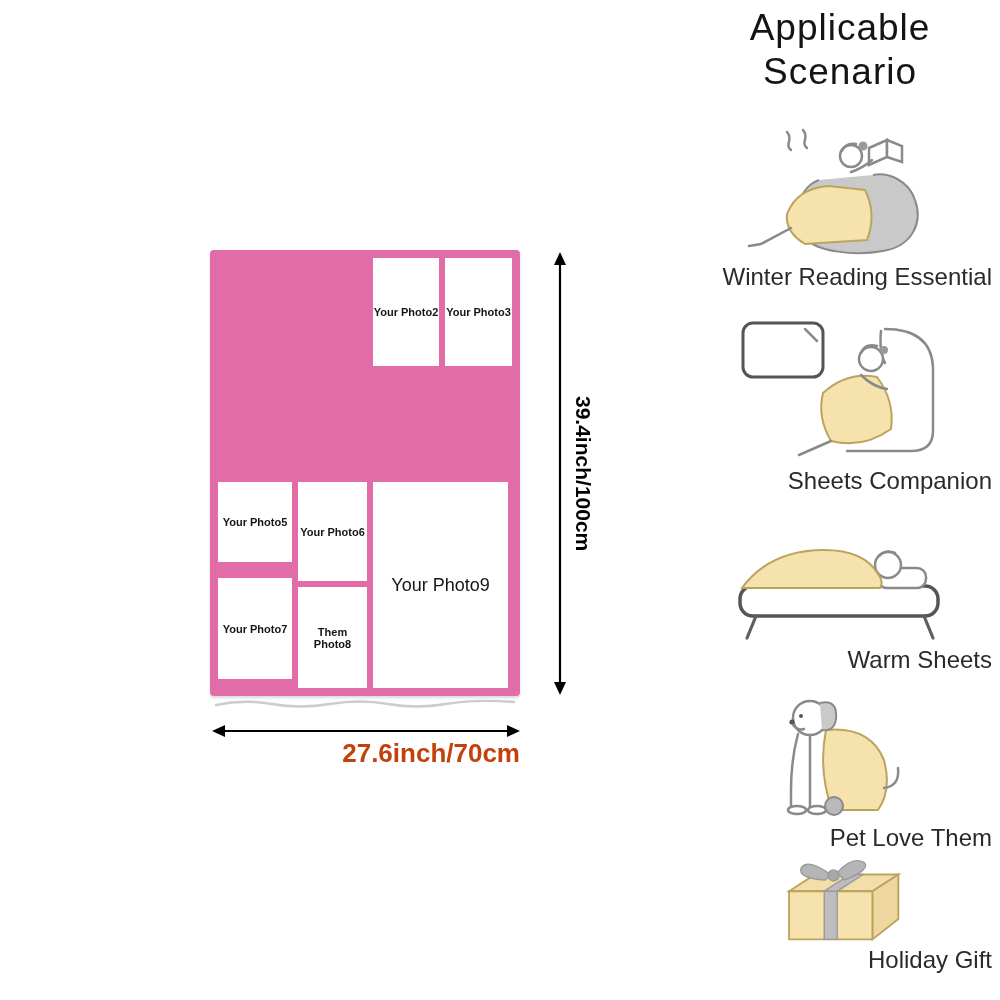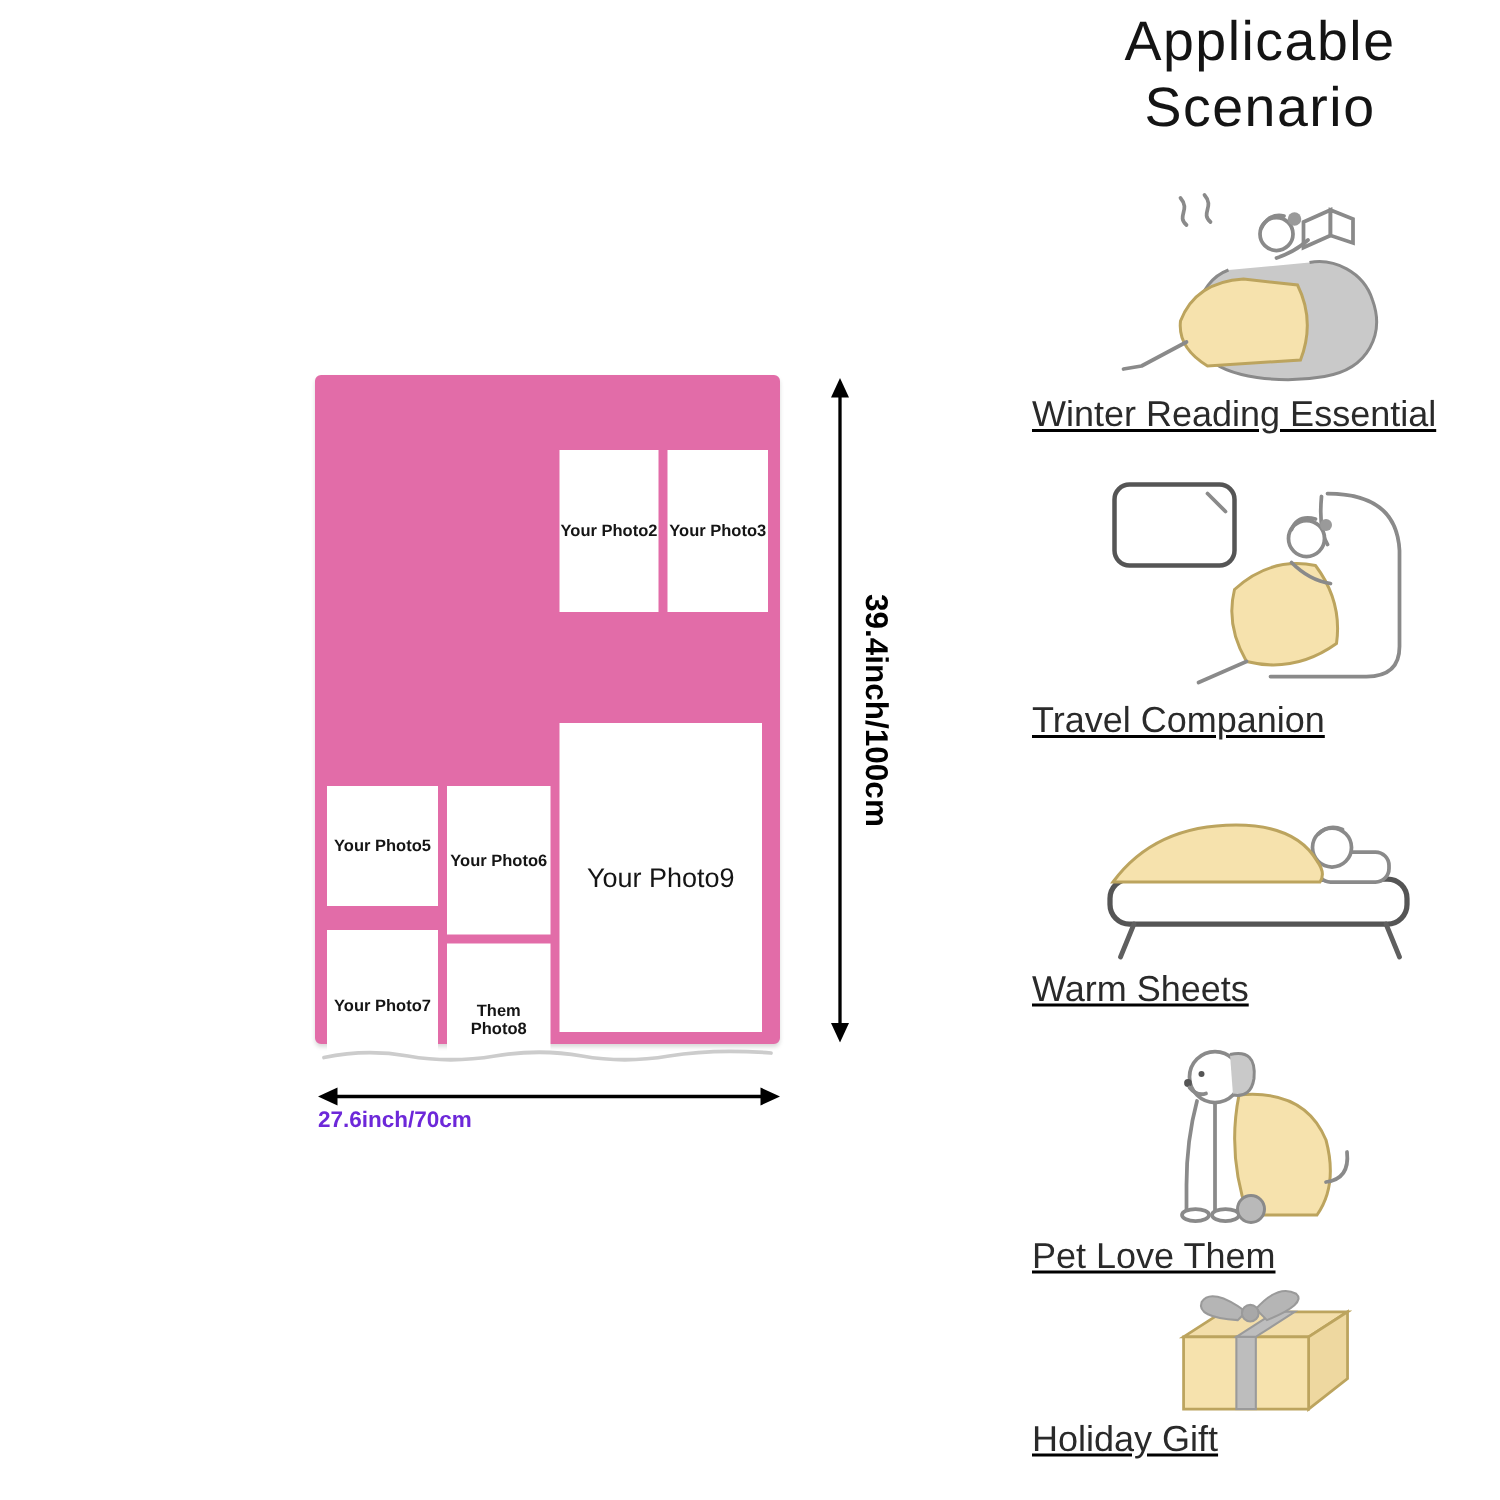--- a/index.html
+++ b/index.html
@@ -6,38 +6,38 @@
   .page{position:relative;width:1000px;height:1000px;background:#ffffff;
         font-family:"Liberation Sans",sans-serif;overflow:hidden;}
 
   
   .blanket{position:absolute;left:210px;top:250px;width:310px;height:446px;
            background:#e26ca8;border:8px solid #e26ca8;box-sizing:border-box;
            border-radius:4px;box-shadow:0 2px 3px rgba(0,0,0,.15);}
   .cell{position:absolute;background:#ffffff;display:flex;align-items:center;
         justify-content:center;color:#151515;text-align:center;}
   .cell.large{font-size:18px;}
-  .cell.small{font-size:11px;font-weight:600;margin-top:42px;}
+  .cell.small{font-size:11px;font-weight:600;}
 
   .fold-shadow{position:absolute;left:214px;top:697px;width:302px;height:14px;}
 
   
   .dim-v{position:absolute;left:547px;top:252px;width:26px;height:443px;}
   .dim-v-label{position:absolute;left:568px;top:252px;height:443px;width:30px;
                display:flex;align-items:center;justify-content:center;
                writing-mode:vertical-rl;font-size:21px;font-weight:bold;color:#000;}
   .dim-h{position:absolute;left:212px;top:722px;width:308px;height:18px;}
-  .dim-h-label{position:absolute;left:212px;top:738px;width:308px;text-align:left;
-               font-size:15px;font-weight:bold;color:#6d28d9;}
+  .dim-h-label{position:absolute;left:212px;top:738px;width:308px;text-align:right;
+               font-size:26px;font-weight:bold;color:#c2410c;}
 
   
   .sc-title{position:absolute;left:688px;top:6px;width:304px;text-align:center;
             font-size:37px;font-weight:400;line-height:1.2;color:#141414;
             letter-spacing:1px;}
-  .sc-item{position:absolute;left:688px;width:304px;text-align:left;text-decoration:underline;}
+  .sc-item{position:absolute;left:688px;width:304px;text-align:right;}
   .sc-illo{display:flex;justify-content:center;}
   .sc-caption{font-size:24px;color:#2a2a2a;margin-top:2px;}
 
   svg .line{stroke:#8a8a8a;stroke-width:2.5;fill:none;stroke-linecap:round;stroke-linejoin:round;}
   svg .dark{stroke:#5f5f5f;stroke-width:3.2;fill:none;stroke-linecap:round;stroke-linejoin:round;}
   svg .blanket-fill{fill:#f6e2ad;stroke:#bca45e;stroke-width:2;}
   svg .gray-fill{fill:#c9c9c9;stroke:#8a8a8a;stroke-width:2;}
   svg .white-fill{fill:#ffffff;stroke:#8a8a8a;stroke-width:2.5;}
 </style>
 </head>
@@ -102,21 +102,21 @@
         <path class="line" d="M150 14 Q196 14 198 52 L198 116 Q198 136 176 136 L112 136"></path>
         <path class="line" d="M146 16 Q144 38 150 48"></path>
         <path class="blanket-fill" d="M88 78 Q112 56 142 62 Q160 86 156 114 Q128 134 96 126 Q82 102 88 78 Z"></path>
         <circle class="white-fill" cx="136" cy="44" r="12"></circle>
         <path class="line" d="M126 38 q4 -10 16 -7"></path>
         <circle cx="149" cy="35" r="4" fill="#9a9a9a"></circle>
         <path class="line" d="M96 126 L64 140"></path>
         <path class="line" d="M126 60 Q138 72 152 74"></path>
       </svg>
     </div>
-    <div class="sc-caption">Travel Companion</div>
+    <div class="sc-caption">Sheets Companion</div>
   </div>
 
   <div class="sc-item" style="top:522px">
     <div class="sc-illo">
       <svg width="224" height="122" viewBox="0 0 224 122">
         <rect class="white-fill" x="12" y="64" width="198" height="30" rx="13" style="stroke:#555;stroke-width:3.5"></rect>
         <path class="dark" d="M28 94 L19 116"></path>
         <path class="dark" d="M196 94 L205 116"></path>
         <rect class="white-fill" x="150" y="46" width="48" height="20" rx="9"></rect>
         <circle class="white-fill" cx="160" cy="43" r="13"></circle>

